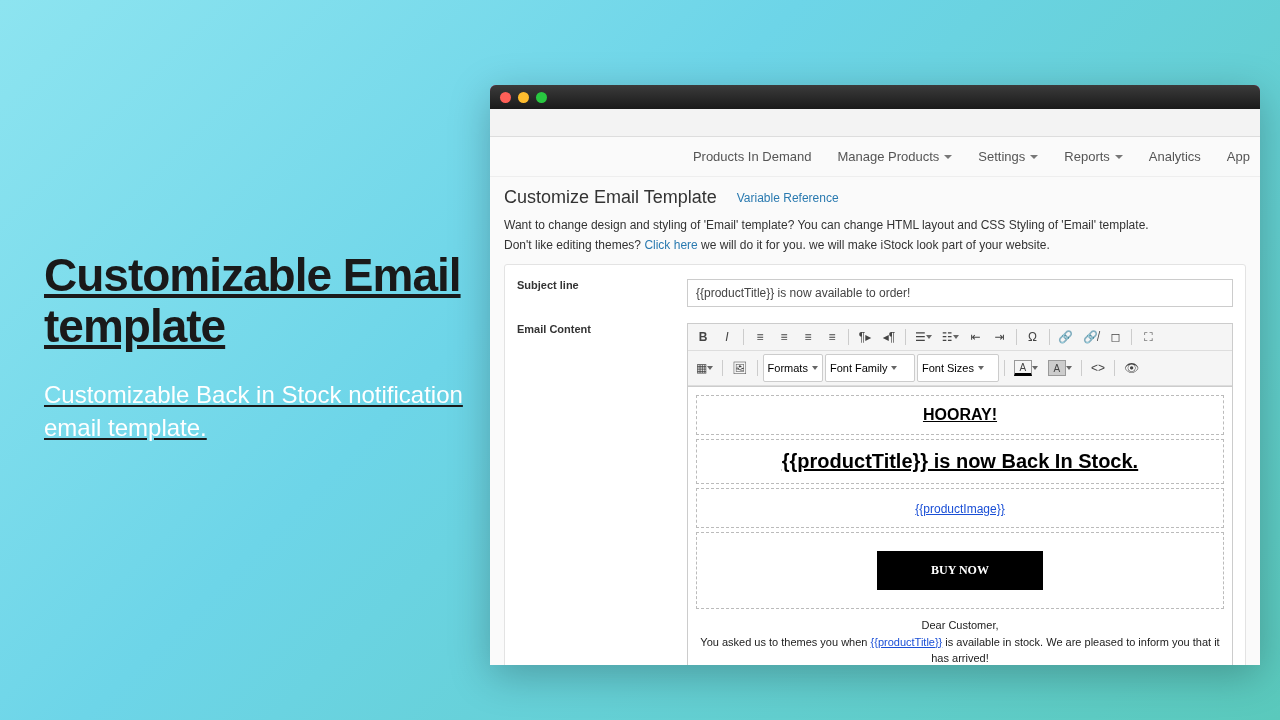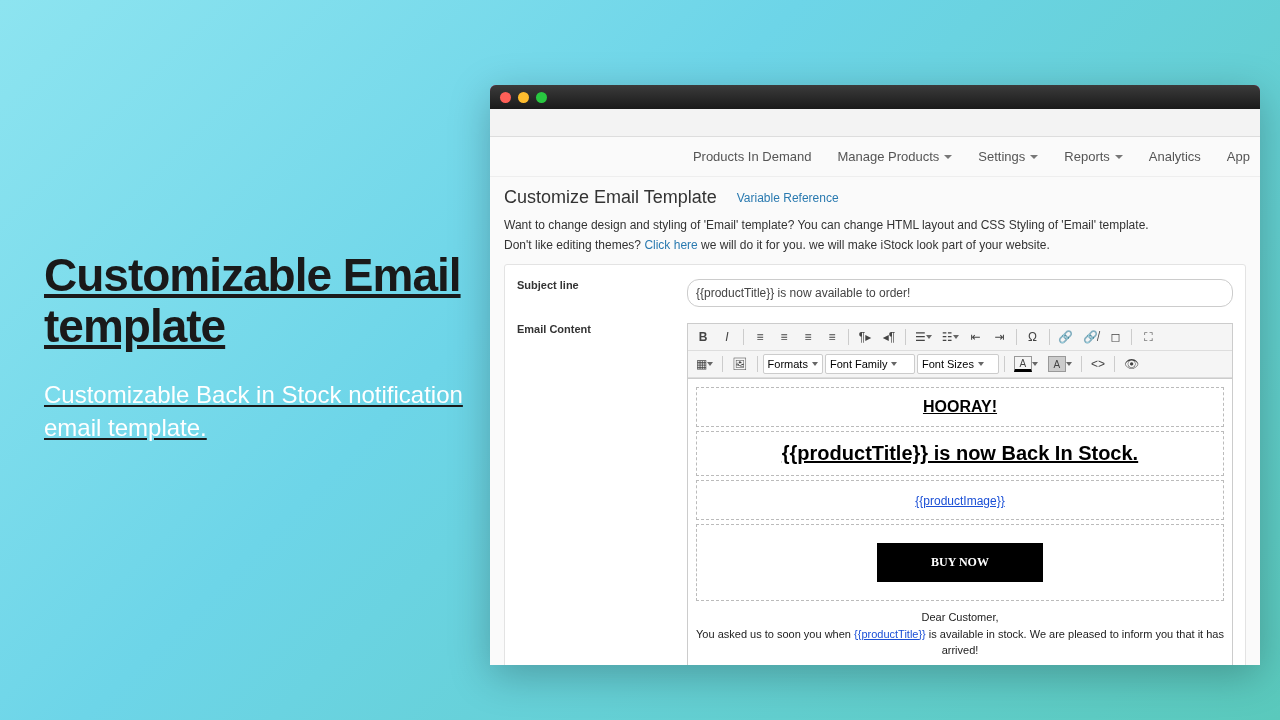--- a/index.html
+++ b/index.html
@@ -111,21 +111,21 @@
 .form-row { display: flex; margin-bottom: 16px; }
 .form-label {
   width: 170px;
   font-size: 11px;
   font-weight: 700;
   color: #333;
 }
 .subject-input {
   flex: 1;
   border: 1px solid #ccc;
-  border-radius: 12px;
+  border-radius: 0;
   padding: 6px 8px;
   font-size: 12px;
   color: #444;
 }
 .editor-wrap { flex: 1; }
 .editor-toolbar {
   border: 1px solid #ccc;
   border-bottom: none;
   background: #f5f5f5;
   font-size: 12px;
@@ -145,21 +145,21 @@
   justify-content: center;
   border: 1px solid transparent;
   border-radius: 2px;
   cursor: pointer;
   font-size: 12px;
   color: #444;
   padding: 0 3px;
 }
 .tb-sep { width: 1px; height: 16px; background: #ccc; margin: 0 3px; }
 .tb-select {
-  height: 20px;
+  height: 28px;
   border: 1px solid #ccc;
   background: #fff;
   font-size: 11px;
   padding: 0 4px;
   display: inline-flex;
   align-items: center;
   gap: 4px;
   cursor: pointer;
   border-radius: 2px;
 }
@@ -328,21 +328,21 @@
           <div class="editor-body">
             <div class="email-cell hooray">HOORAY!</div>
             <div class="email-cell back-line">{{productTitle}} is now Back In Stock.</div>
             <div class="email-cell"><span class="pimg">{{productImage}}</span></div>
             <div class="email-cell" style="padding:18px;font-family:Liberation Serif, serif;">
               <span class="buy-btn">BUY NOW</span>
             </div>
             <div class="dear-block">
               <div>Dear Customer,</div>
               <div>
-                <span>You asked us to soon you when </span><span class="tvar">{{productTitle}}</span><span> is available in stock. We are pleased to inform you that it has arrived!</span>
+                <span>You asked us to themes you when </span><span class="tvar">{{productTitle}}</span><span> is available in stock. We are pleased to inform you that it has arrived!</span>
               </div>
             </div>
             <div class="cut">But please complete your purchase as soon as possible</div>
           </div>
         </div>
       </div>
     </div>
   </div>
 </div>
 

